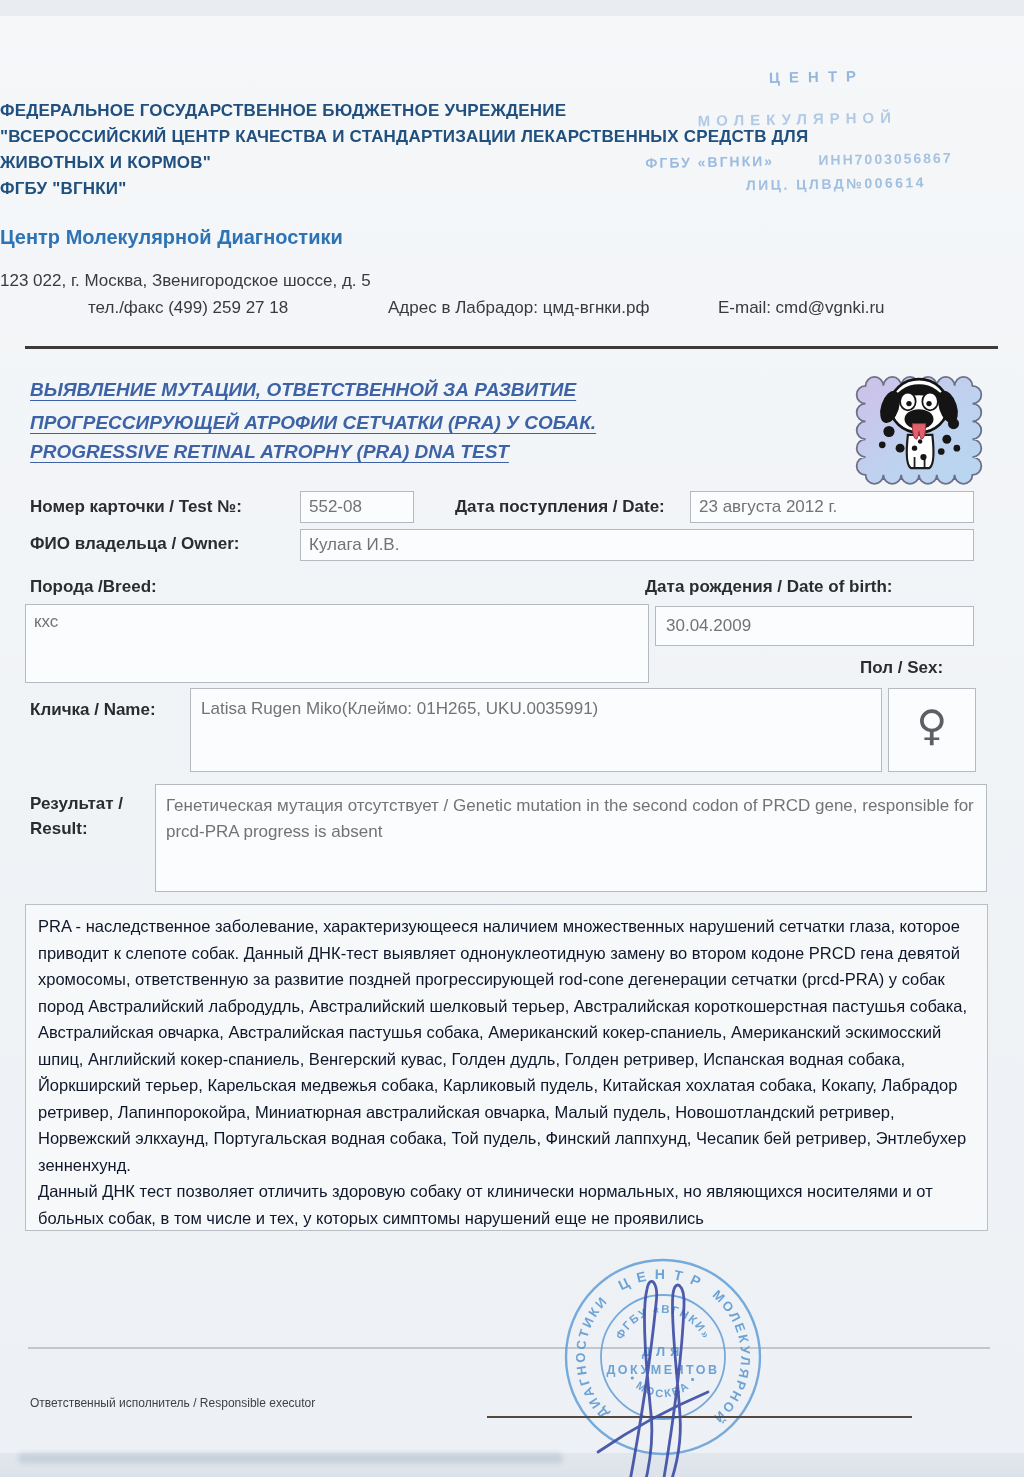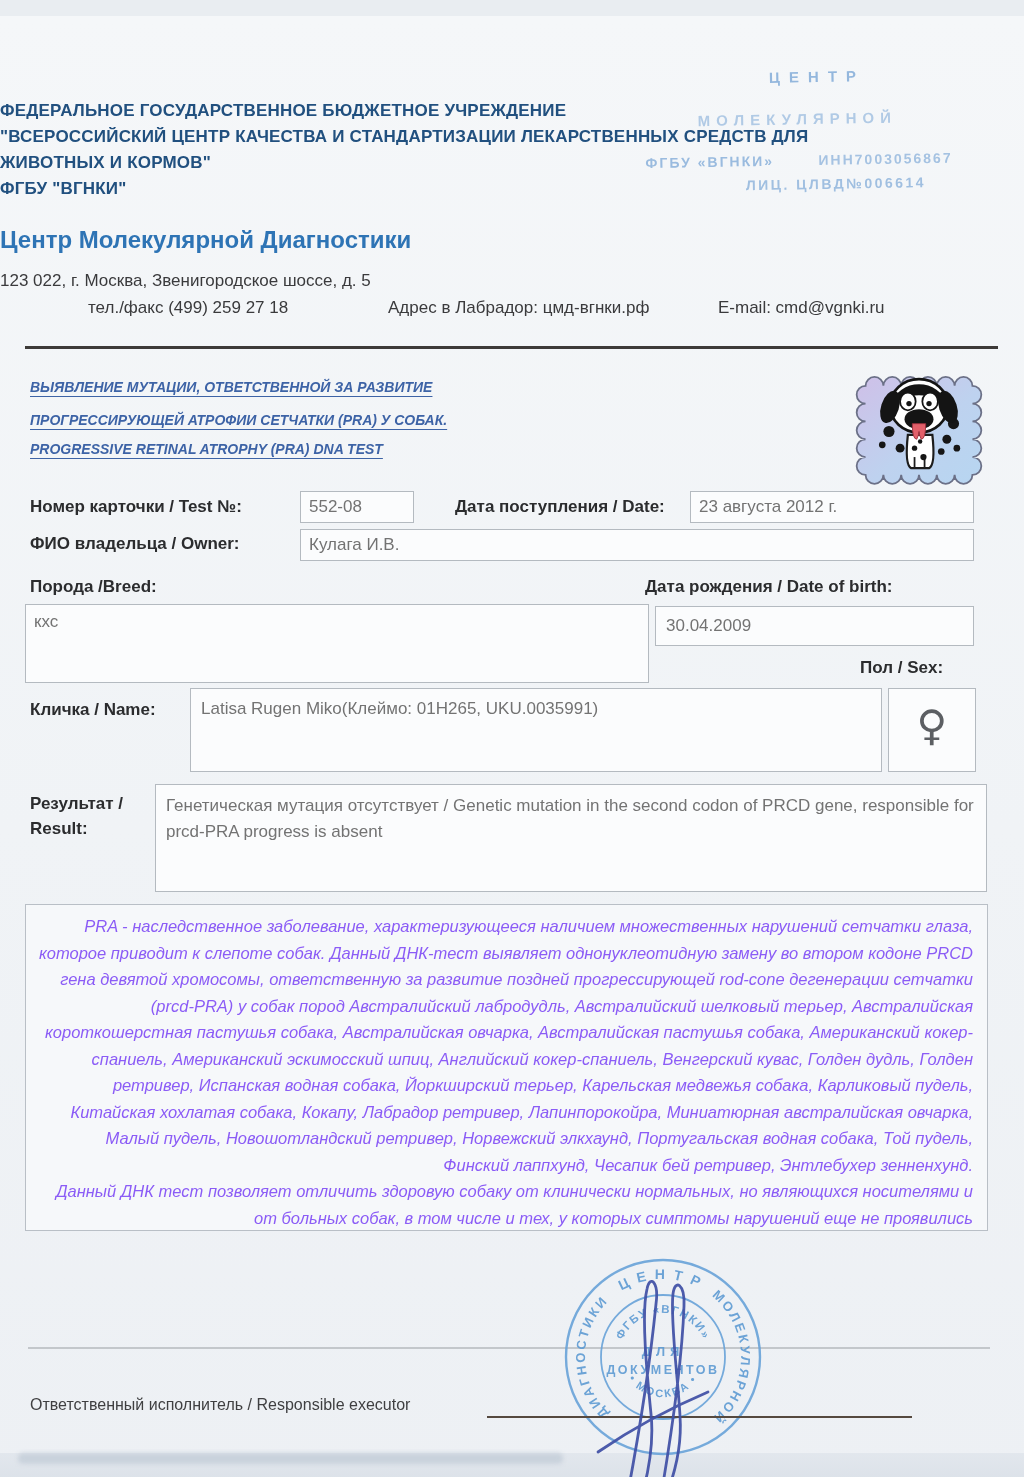--- a/index.html
+++ b/index.html
@@ -2,37 +2,37 @@
 <html><head>
 <meta charset="utf-8">
 <style>
   html,body{margin:0;padding:0;background:#e9edf1;}
   .page{position:relative;width:1024px;height:1477px;margin:16px auto;overflow:hidden;
         background:linear-gradient(180deg,#f5f7f9 0%,#f0f3f6 55%,#edf0f4 100%);
         font-family:"Liberation Sans",sans-serif;color:#2f2f31;}
   .abs{position:absolute;}
   .center{left:0;width:1024px;text-align:left;}
   .org-line{font-size:17px;font-weight:bold;color:#21507f;letter-spacing:.2px;z-index:2;}
-  .center-name{font-size:24px;font-weight:bold;color:#2e74b5;z-index:2;}
+  .center-name{font-size:20px;font-weight:bold;color:#2e74b5;z-index:2;}
   .addr{font-size:17px;color:#3a3a3c;}
   .contact{font-size:17px;color:#3a3a3c;white-space:nowrap;}
   .rule{left:25px;width:973px;height:3px;background:#3d3a38;top:330px;}
   .corner-stamp{left:620px;top:48px;width:400px;height:140px;color:#84add9;font-weight:bold;
                 transform:rotate(-1deg);z-index:1;}
   .cs-line{position:absolute;white-space:nowrap;}
-  .title-line{font-size:14px;font-weight:bold;font-style:italic;color:#3d63a6;
+  .title-line{font-size:19px;font-weight:bold;font-style:italic;color:#3d63a6;
               text-decoration:underline;text-underline-offset:4px;z-index:2;white-space:nowrap;}
   .lbl{font-size:17px;font-weight:bold;color:#2b2c2e;white-space:nowrap;z-index:2;}
   .box{border:1px solid #b4bac0;background:#fbfcfd;z-index:1;}
   .val{font-size:17px;color:#737373;white-space:nowrap;}
   .parabox{left:25px;top:888px;width:963px;height:327px;border:1px solid #b9bfc6;
            background:#f6f8fa;box-sizing:border-box;padding:8px 14px 0 12px;}
-  .para{font-size:16.5px;font-style:italic;color:#8b5cf6;line-height:26.5px;text-align:right;}
+  .para{font-size:16.5px;color:#0f172a;line-height:26.5px;text-align:left;}
   .faint-line{left:28px;top:1331px;width:962px;height:1.5px;background:#c3c7cb;z-index:1;}
-  .exec-label{left:30px;top:1380px;font-size:16px;color:#3f3f41;z-index:3;}
+  .exec-label{left:30px;top:1380px;font-size:12px;color:#3f3f41;z-index:3;}
   .exec-line{left:487px;top:1400px;width:425px;height:2px;background:#55493f;z-index:3;}
   .bottom-band{left:0;top:1437px;width:1024px;height:40px;
                background:linear-gradient(180deg,#e2e7ed,#d9dfe7);z-index:0;}
   .bottom-smudge{left:18px;top:1437px;width:545px;height:11px;background:#c9d2dc;
                  filter:blur(2px);z-index:1;border-radius:5px;}
   .stamp-svg{left:540px;top:1228px;z-index:2;}
   .sig-svg{left:540px;top:1228px;z-index:4;pointer-events:none;}
   .dal-svg{left:848px;top:352px;z-index:2;}
   .sexsym{font-family:"DejaVu Sans",sans-serif;font-size:42px;font-weight:400;color:#5c5f63;}
 </style>

